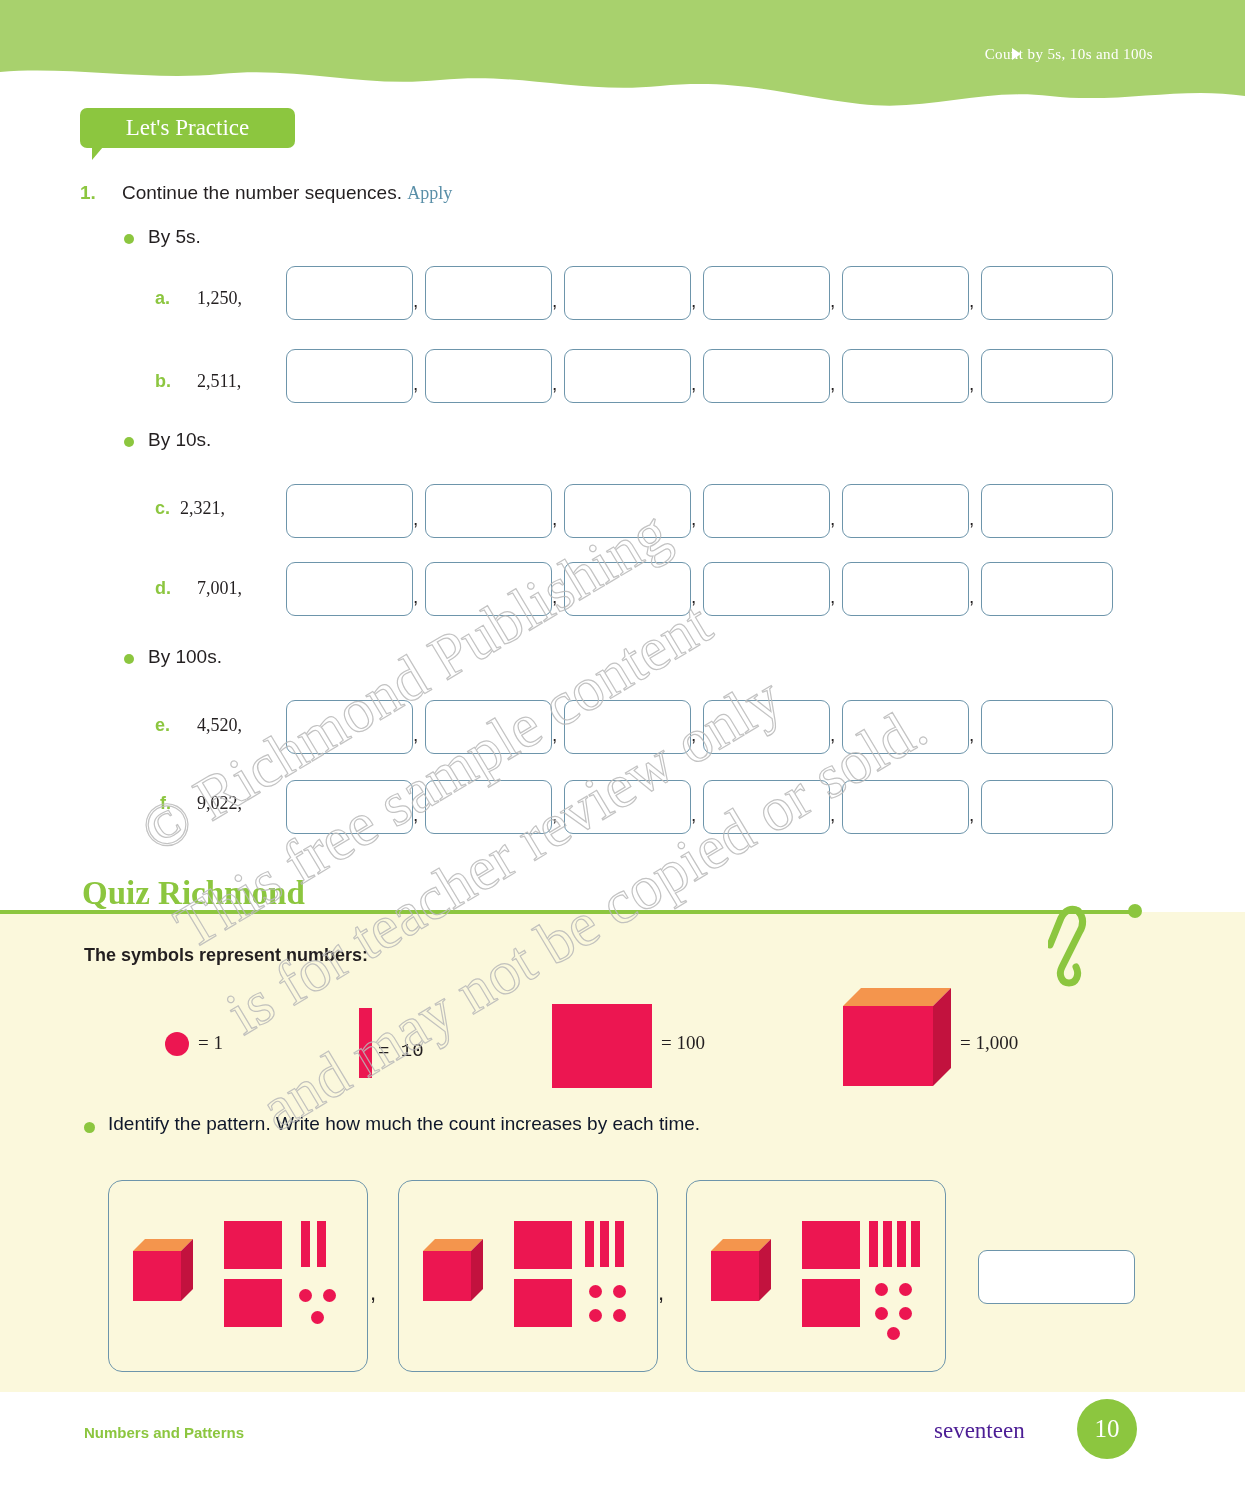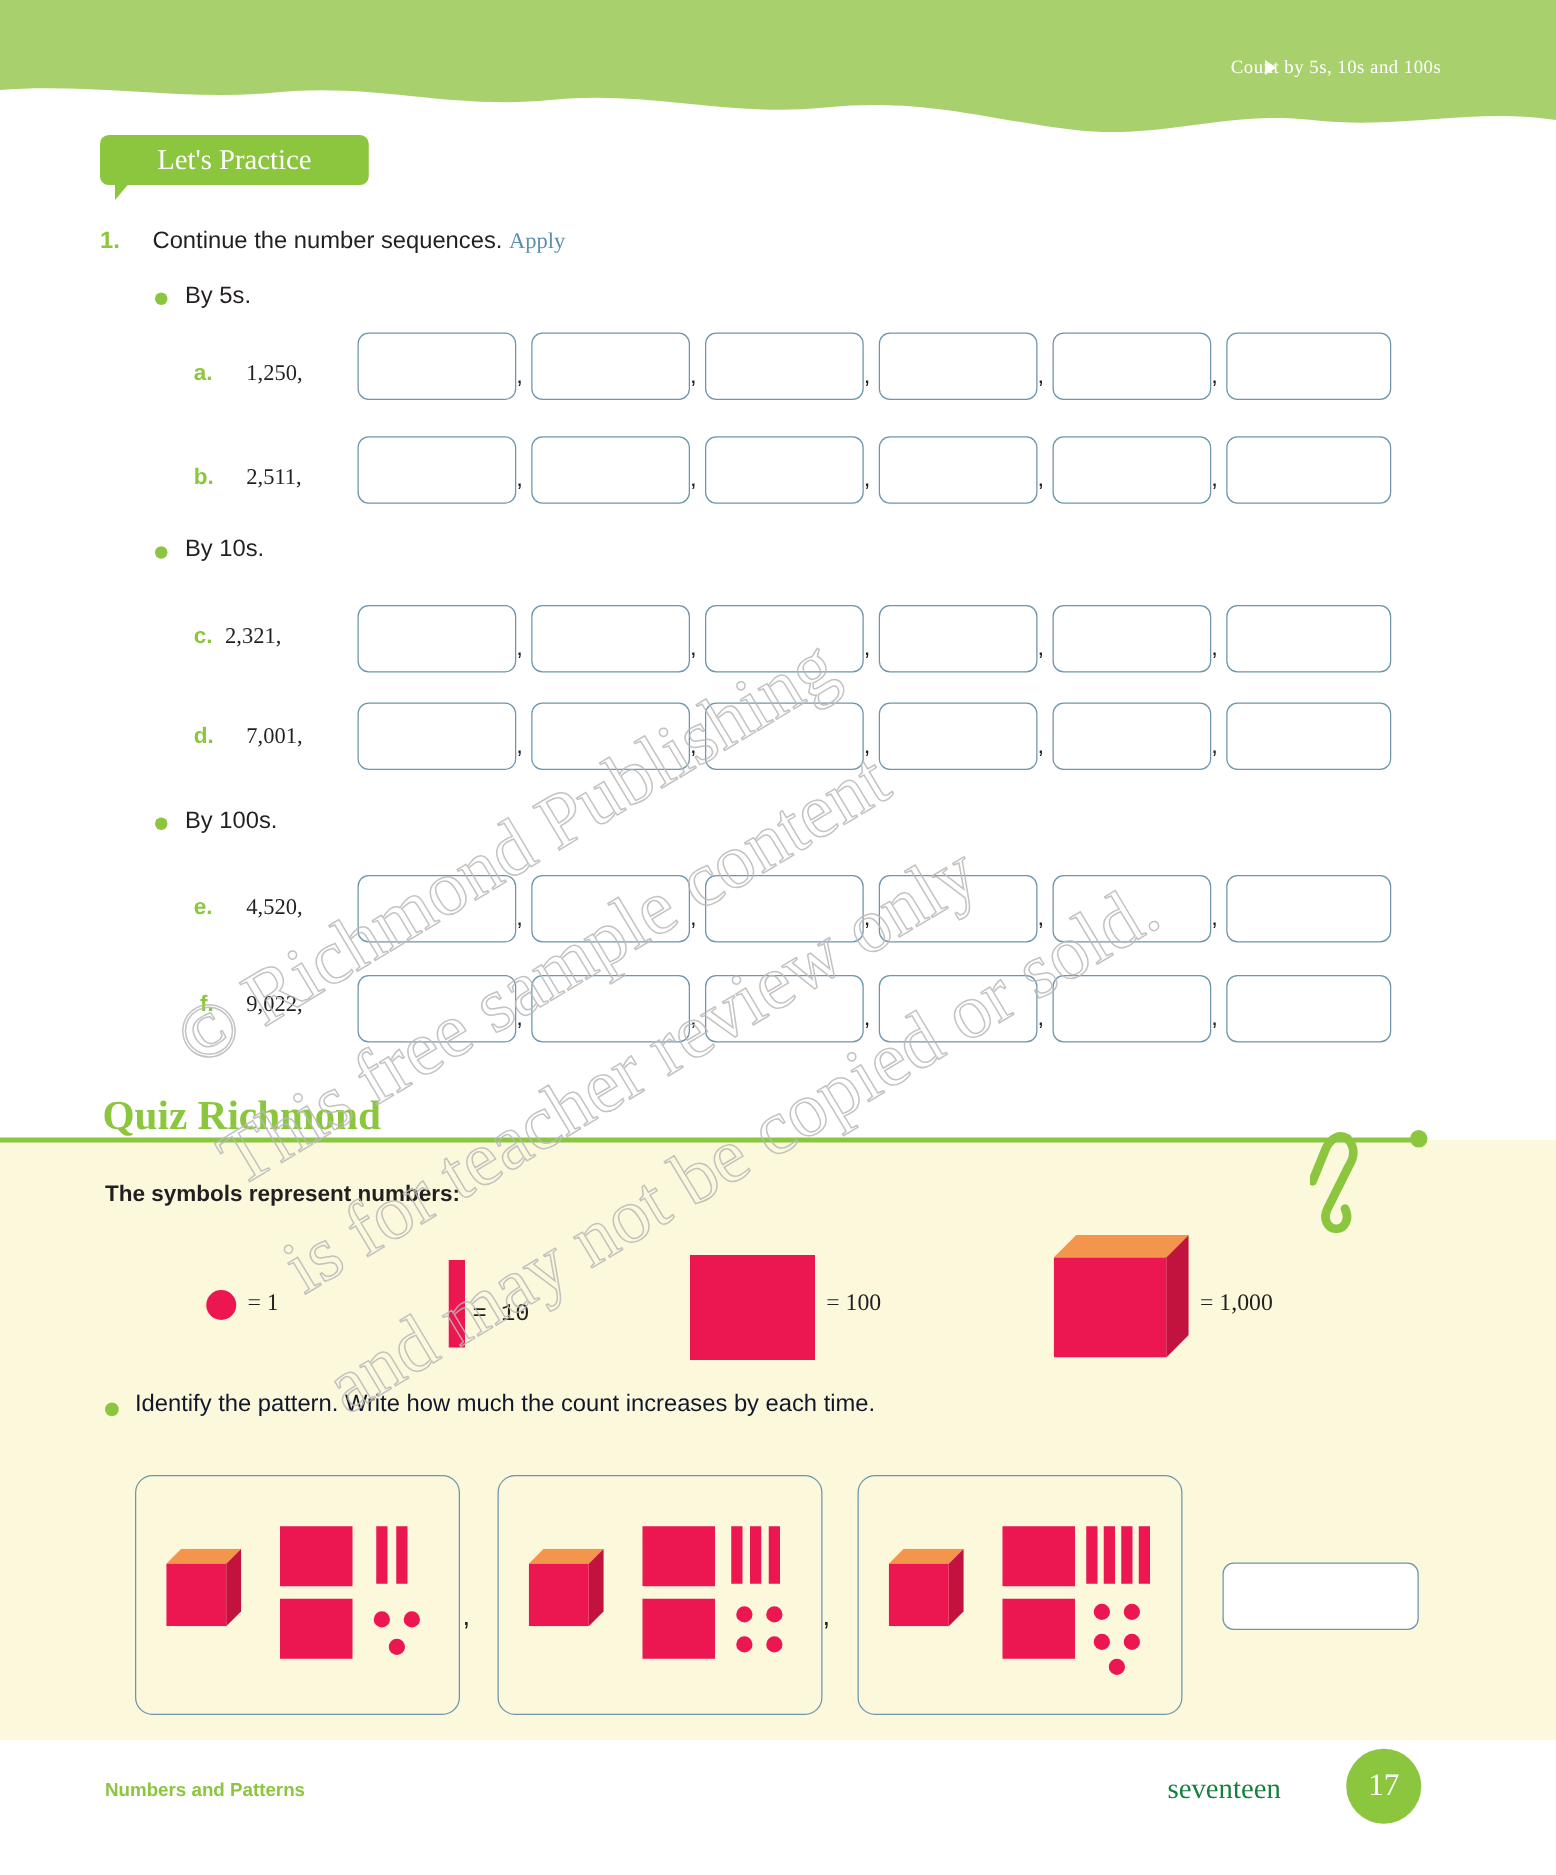--- a/index.html
+++ b/index.html
@@ -99,21 +99,21 @@
   }
   
   .p-sq{position:absolute;background:#ec1651;}
   .p-bar{position:absolute;width:9px;background:#ec1651;}
   .p-dot{position:absolute;width:13px;height:13px;border-radius:50%;background:#ec1651;}
   
   .footer-left{
     position:absolute;left:84px;top:1424px;color:#8cc63f;font-size:15px;font-weight:bold;
   }
   .footer-word{
-    position:absolute;left:934px;top:1418px;font-size:23px;color:#15803d;font-family:"Liberation Serif", serif;
+    position:absolute;left:934px;top:1418px;font-size:23px;color:#4c1d95;font-family:"Liberation Serif", serif;
   }
   .page-badge{
     position:absolute;left:1076px;top:1398px;width:62px;height:62px;
   }
   .page-num{
     position:absolute;left:1076px;top:1398px;width:62px;height:62px;
     display:flex;align-items:center;justify-content:center;color:#ffffff;font-size:25px;
     font-family:"Liberation Serif", serif;
   }
   
@@ -336,21 +336,21 @@
 
 <div class="answer-card" style="left:978px;top:1250px;"></div>
 
 <div class="footer-left">Numbers and Patterns</div>
 <div class="footer-word">seventeen</div>
 <div class="page-badge">
   <svg width="62" height="62" viewBox="0 0 62 62">
     <circle cx="31" cy="31" r="30" fill="#8cc63f"></circle>
   </svg>
 </div>
-<div class="page-num">17</div>
+<div class="page-num">10</div>
 
 <div class="watermark">
   <svg width="1245" height="1500" viewBox="0 0 1245 1500">
     <g transform="rotate(-31 622 750)">
       <text class="wm-text" x="170" y="600">© Richmond Publishing</text>
       <text class="wm-text" x="150" y="700">This free sample content</text>
       <text class="wm-text" x="150" y="800">is for teacher review only</text>
       <text class="wm-text" x="130" y="900">and may not be copied or sold.</text>
     </g>
   </svg>

